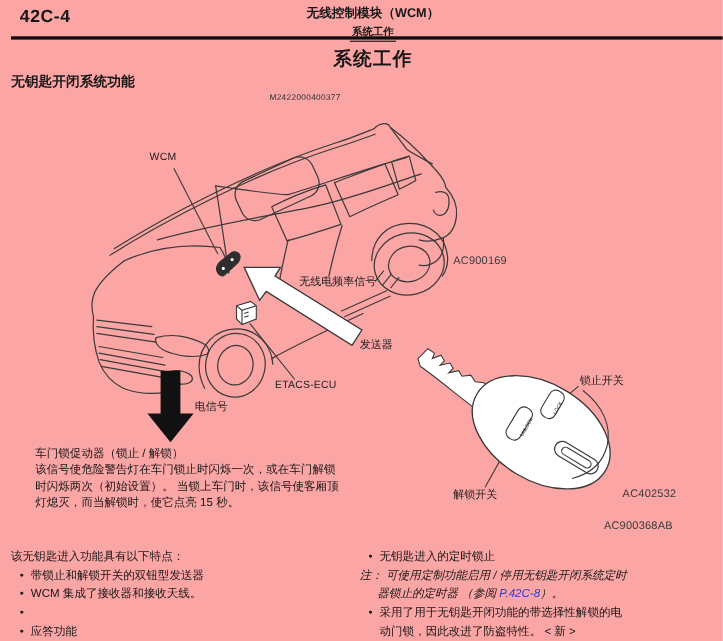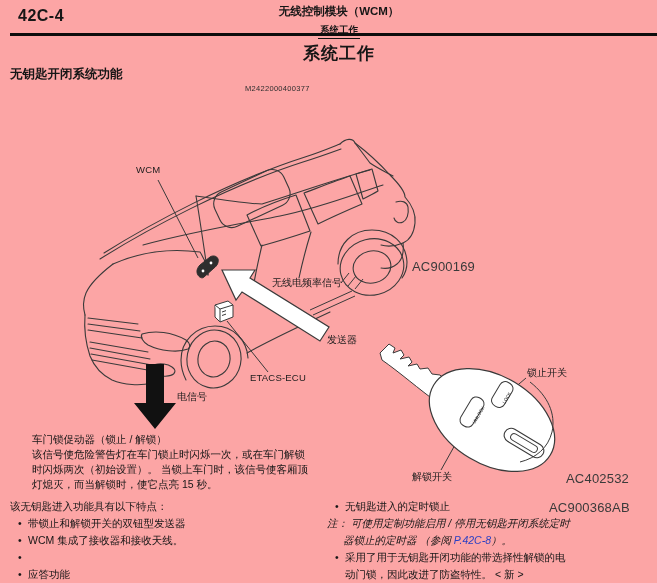--- a/index.html
+++ b/index.html
@@ -12,25 +12,25 @@
   .hdr-left{position:absolute;left:18px;top:7px;font-size:16px;font-weight:bold;letter-spacing:.5px;}
   .hdr-center{position:absolute;left:0;right:0;top:4px;text-align:center;}
   .hdr-title{font-size:11.5px;font-weight:bold;}
   .hdr-sub{display:inline-block;font-size:9.5px;font-weight:bold;border-bottom:1px solid #111;padding:1px 2px 1px 2px;margin-top:2px;}
   .hdr-rule{position:absolute;left:10px;right:9px;top:33px;height:3px;background:#0d0d0d;}
   
   .doc-title{position:absolute;left:0;right:0;top:42px;text-align:center;font-size:17px;font-weight:bold;letter-spacing:1px;}
   .sec-head{position:absolute;left:10px;top:66px;font-size:12.5px;font-weight:bold;}
   .fig-num{position:absolute;left:245px;top:84px;font-size:7.5px;color:#2e2e2e;letter-spacing:.3px;}
   
-  .figure{position:absolute;left:0;top:112px;width:529px;height:405px;}
+  .figure{position:absolute;left:0;top:85px;width:529px;height:405px;}
   .figure svg{position:absolute;left:0;top:0;}
   .fl{position:absolute;font-size:10px;white-space:nowrap;color:#1c1c1c;}
   .fl.lat{font-size:9.5px;letter-spacing:.2px;}
-  .code{position:absolute;font-size:13px;color:#3a3a3a;letter-spacing:.2px;white-space:nowrap;}
+  .code{position:absolute;font-size:10px;color:#3a3a3a;letter-spacing:.2px;white-space:nowrap;}
   .caption{position:absolute;left:32px;top:320px;width:310px;font-size:10.5px;line-height:15px;color:#161616;}
   
   .col{position:absolute;top:498px;font-size:10.5px;line-height:17px;}
   .col-l{left:10px;width:314px;}
   .col-r{left:327px;width:324px;}
   .bullet{display:flex;}
   .bullet .dot{width:10px;padding-left:8px;flex:0 0 auto;}
   .bullet .dot::before{content:"\2022";}
   .note{font-style:italic;line-height:17px;}
   .note .ind{padding-left:16px;text-align:center;}

